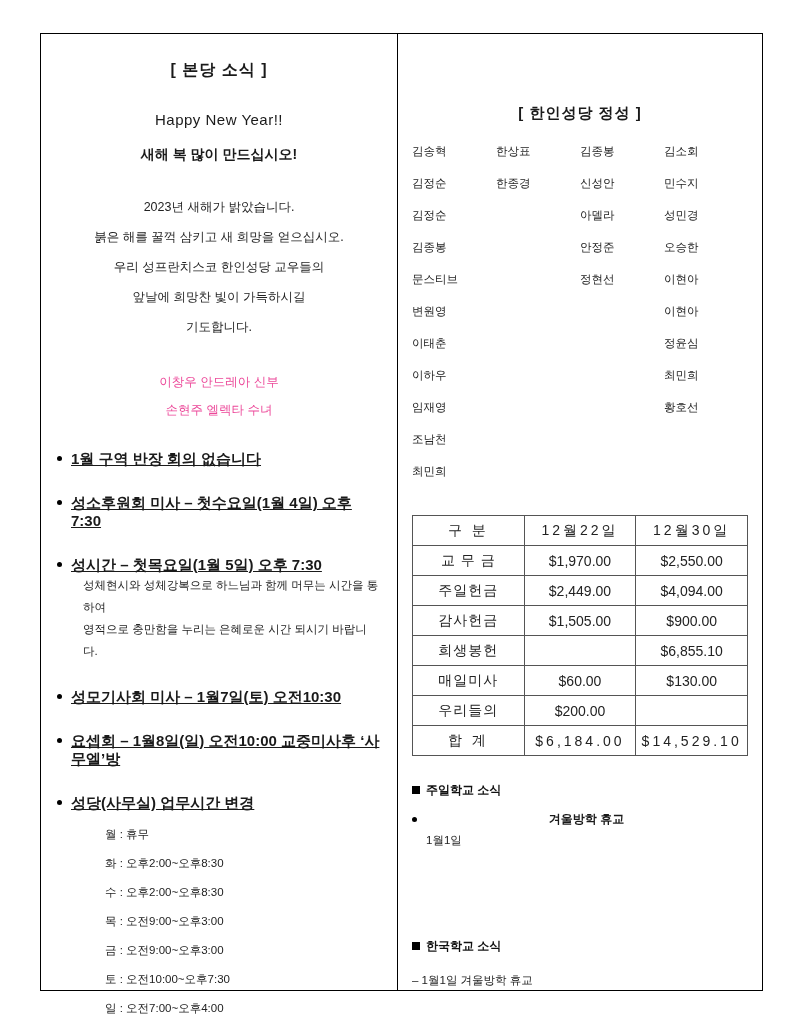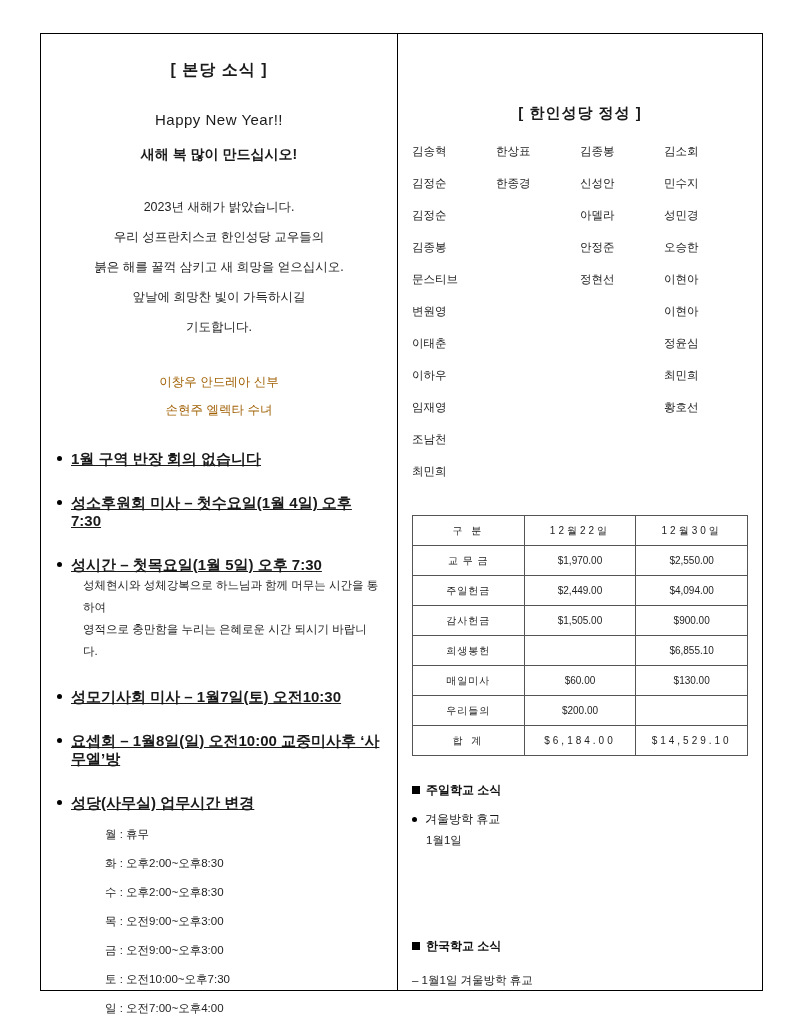--- a/index.html
+++ b/index.html
@@ -61,21 +61,21 @@
     font-size: 12.5px;
     line-height: 30px;
     margin-top: 28px;
     color: #222;
   }
   .signature {
     text-align: center;
     font-size: 12.5px;
     line-height: 28px;
     margin-top: 26px;
-    color: #a16207;
+    color: #ec4899;
   }
   .notices {
     margin-top: 26px;
   }
   .notice {
     margin-bottom: 26px;
   }
   .notice-head {
     font-size: 15px;
     font-weight: bold;
@@ -151,21 +151,21 @@
 
   table.finance {
     margin-top: 28px;
     border-collapse: collapse;
     width: 100%;
     table-layout: fixed;
   }
   table.finance th, table.finance td {
     border: 1px solid #555;
     height: 29px;
-    font-size: 10px;
+    font-size: 14px;
     text-align: center;
     color: #222;
     font-weight: normal;
     padding: 0;
   }
   table.finance th {
     letter-spacing: 3px;
   }
   table.finance td.label {
     letter-spacing: 1px;
@@ -186,24 +186,25 @@
     display: inline-block;
     width: 8px;
     height: 8px;
     background: #000;
     margin-right: 6px;
     position: relative;
     top: 0px;
   }
   .sec-bullet {
     font-size: 12px;
-    font-weight: normal;
+    font-weight: bold;
     margin-top: 12px;
     position: relative;
     padding-left: 13px;
+    text-align: center;
   }
   .sec-bullet::before {
     content: "";
     position: absolute;
     left: 0;
     top: 6px;
     width: 5px;
     height: 5px;
     border-radius: 50%;
     background: #000;
@@ -228,22 +229,22 @@
 
   <div class="col-left">
 
     <div class="bulletin-title">[ 본당 소식 ]</div>
 
     <div class="greet-en">Happy New Year!!</div>
     <div class="greet-ko">새해 복 많이 만드십시오!</div>
 
     <div class="intro">
       <div>2023년 새해가 밝았습니다.</div>
+      <div>붉은 해를 꿀꺽 삼키고 새 희망을 얻으십시오.</div>
       <div>우리 성프란치스코 한인성당 교우들의</div>
-      <div>붉은 해를 꿀꺽 삼키고 새 희망을 얻으십시오.</div>
       <div>앞날에 희망찬 빛이 가득하시길</div>
       <div>기도합니다.</div>
     </div>
 
     <div class="signature">
       <div>이창우 안드레아 신부</div>
       <div>손현주 엘렉타 수녀</div>
     </div>
 
     <div class="notices">

